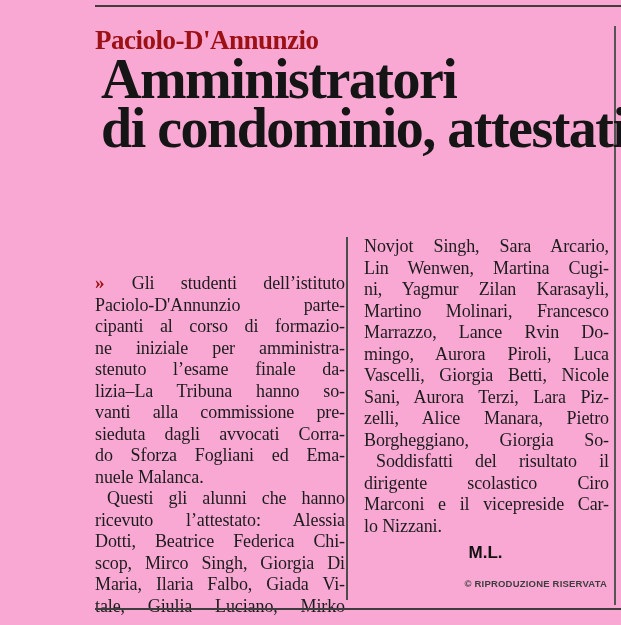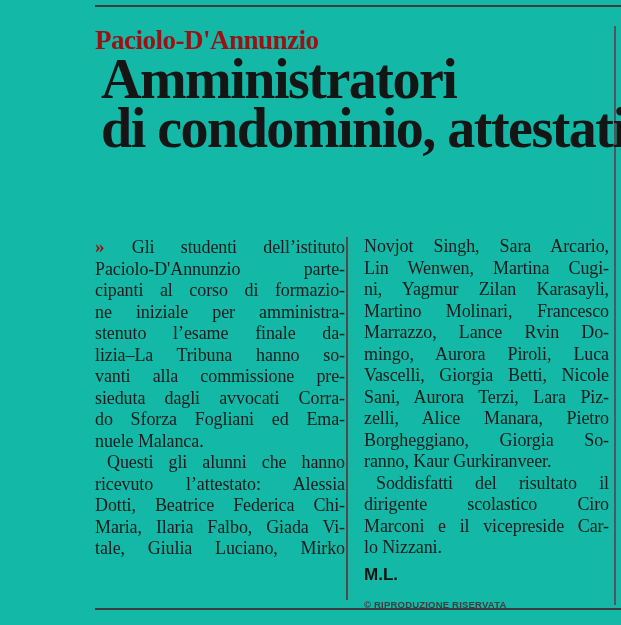--- a/index.html
+++ b/index.html
@@ -5,21 +5,21 @@
   :root{
     --kicker-red:#9b1114;
     --ink:#1b1b1b;
     --rule:#3d3d3d;
   }
   *{margin:0;padding:0;box-sizing:border-box;}
   html,body{background:#fdfdfc;}
   .sheet{
     position:relative;
     width:621px;height:625px;
-    background:#14b8a6;
+    background:#f9a8d4;
     overflow:hidden;
     font-family:"Liberation Serif","DejaVu Serif",serif;
     color:var(--ink);
   }
   .top-rule{position:absolute;left:95px;right:0;top:5px;height:2px;background:var(--rule);}
   .bottom-rule{position:absolute;left:95px;right:0;top:608px;height:2px;background:var(--rule);}
   .right-rule{position:absolute;left:614px;top:26px;width:2px;height:579px;background:#555;}
   .kicker{
     position:absolute;left:95px;top:26px;
     font-size:27px;line-height:28px;font-weight:700;
@@ -32,50 +32,51 @@
     letter-spacing:-1.5px;
     color:#151515;
   }
   .headline .hl{display:block;white-space:nowrap;}
   .body{
     position:absolute;left:95px;top:236px;
     display:flex;
     font-size:18px;line-height:21.5px;
     color:#1c1c1c;
   }
-  .col-left{width:250px;}
+  .col-left{width:250px;margin-top:36px;}
   .col-divider{width:2px;background:#4c4c4c;margin:1px 8px 0 1px;height:363px;}
   .col-right{width:245px;margin-left:8px;}
   .line{
     text-align:justify;
     text-align-last:justify;
     overflow:hidden;
     white-space:nowrap;
     letter-spacing:-0.1px;
   }
   .line.nojust{text-align:left;text-align-last:auto;}
   .line.indent{text-indent:12px;}
   .marker{
     color:var(--kicker-red);
     font-weight:700;
     font-size:19px;
     letter-spacing:-2px;
     padding-right:3px;
   }
   .byline{
     margin-top:5px;
-    text-align:left;
+    text-align:center;
     padding-right:2px;
     font-family:"Liberation Sans","DejaVu Sans",sans-serif;
     font-weight:700;
     font-size:17px;
     color:#111;
   }
   .copyright{
     margin-top:9px;
+    text-align:right;
     padding-right:2px;
     font-family:"Liberation Sans","DejaVu Sans",sans-serif;
     font-weight:700;
     font-size:9.5px;
     letter-spacing:0.2px;
     color:#3e3e3e;
   }
 </style>
 </head>
 <body>
@@ -99,37 +100,37 @@
         <div class="line">ne iniziale per amministra-</div>
         <div class="line">stenuto l’esame finale da-</div>
         <div class="line">lizia–La Tribuna hanno so-</div>
         <div class="line">vanti alla commissione pre-</div>
         <div class="line">sieduta dagli avvocati Corra-</div>
         <div class="line">do Sforza Fogliani ed Ema-</div>
         <div class="line nojust">nuele Malanca.</div>
         <div class="line indent">Questi gli alunni che hanno</div>
         <div class="line">ricevuto l’attestato: Alessia</div>
         <div class="line">Dotti, Beatrice Federica Chi-</div>
+        <div class="line">scop, Mirco Singh, Giorgia Di</div>
         <div class="line">Maria, Ilaria Falbo, Giada Vi-</div>
         <div class="line">tale, Giulia Luciano, Mirko</div>
       </div>
     <div class="col-divider"></div>
     <div class="col-right">
       <div>
           <div class="line">Novjot Singh, Sara Arcario,</div>
           <div class="line">Lin Wenwen, Martina Cugi-</div>
           <div class="line">ni, Yagmur Zilan Karasayli,</div>
           <div class="line">Martino Molinari, Francesco</div>
           <div class="line">Marrazzo, Lance Rvin Do-</div>
           <div class="line">mingo, Aurora Piroli, Luca</div>
           <div class="line">Vascelli, Giorgia Betti, Nicole</div>
           <div class="line">Sani, Aurora Terzi, Lara Piz-</div>
           <div class="line">zelli, Alice Manara, Pietro</div>
           <div class="line">Borgheggiano, Giorgia So-</div>
-          <div class="line nojust">ranno, Kaur Gurkiranveer.</div>
           <div class="line indent">Soddisfatti del risultato il</div>
           <div class="line">dirigente scolastico Ciro</div>
           <div class="line">Marconi e il vicepreside Car-</div>
           <div class="line nojust">lo Nizzani.</div>
         </div>
       <div class="byline">M.L.</div>
       <div class="copyright">© RIPRODUZIONE RISERVATA</div>
     </div>
   </div>
 

